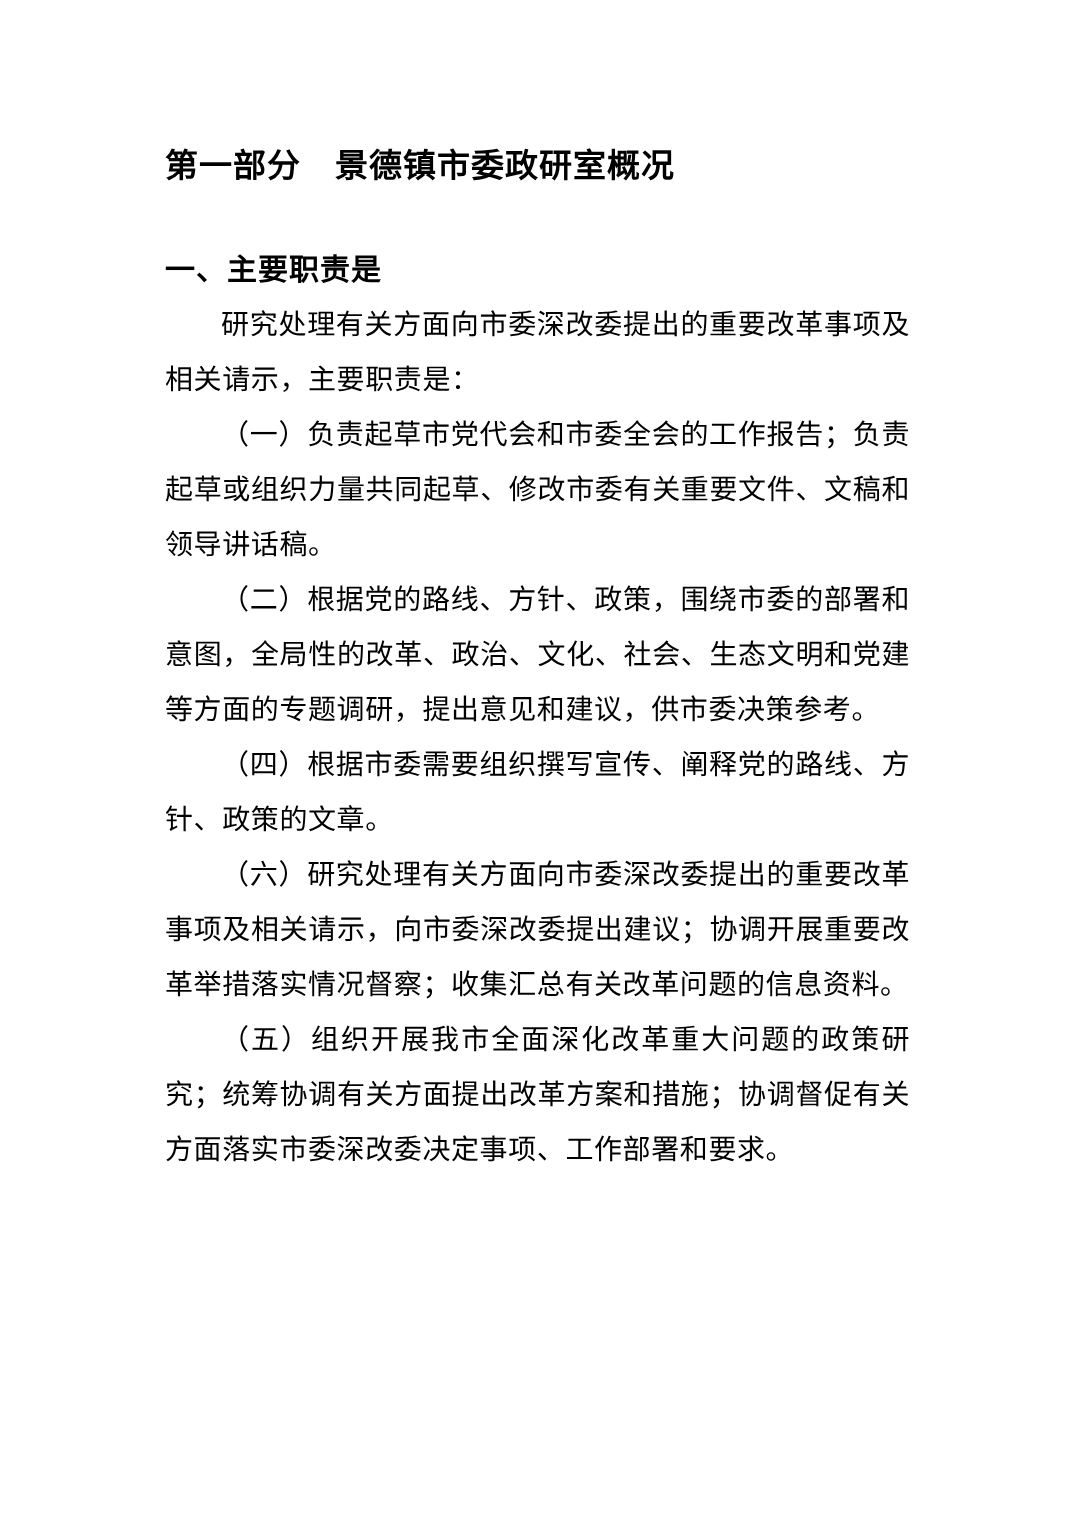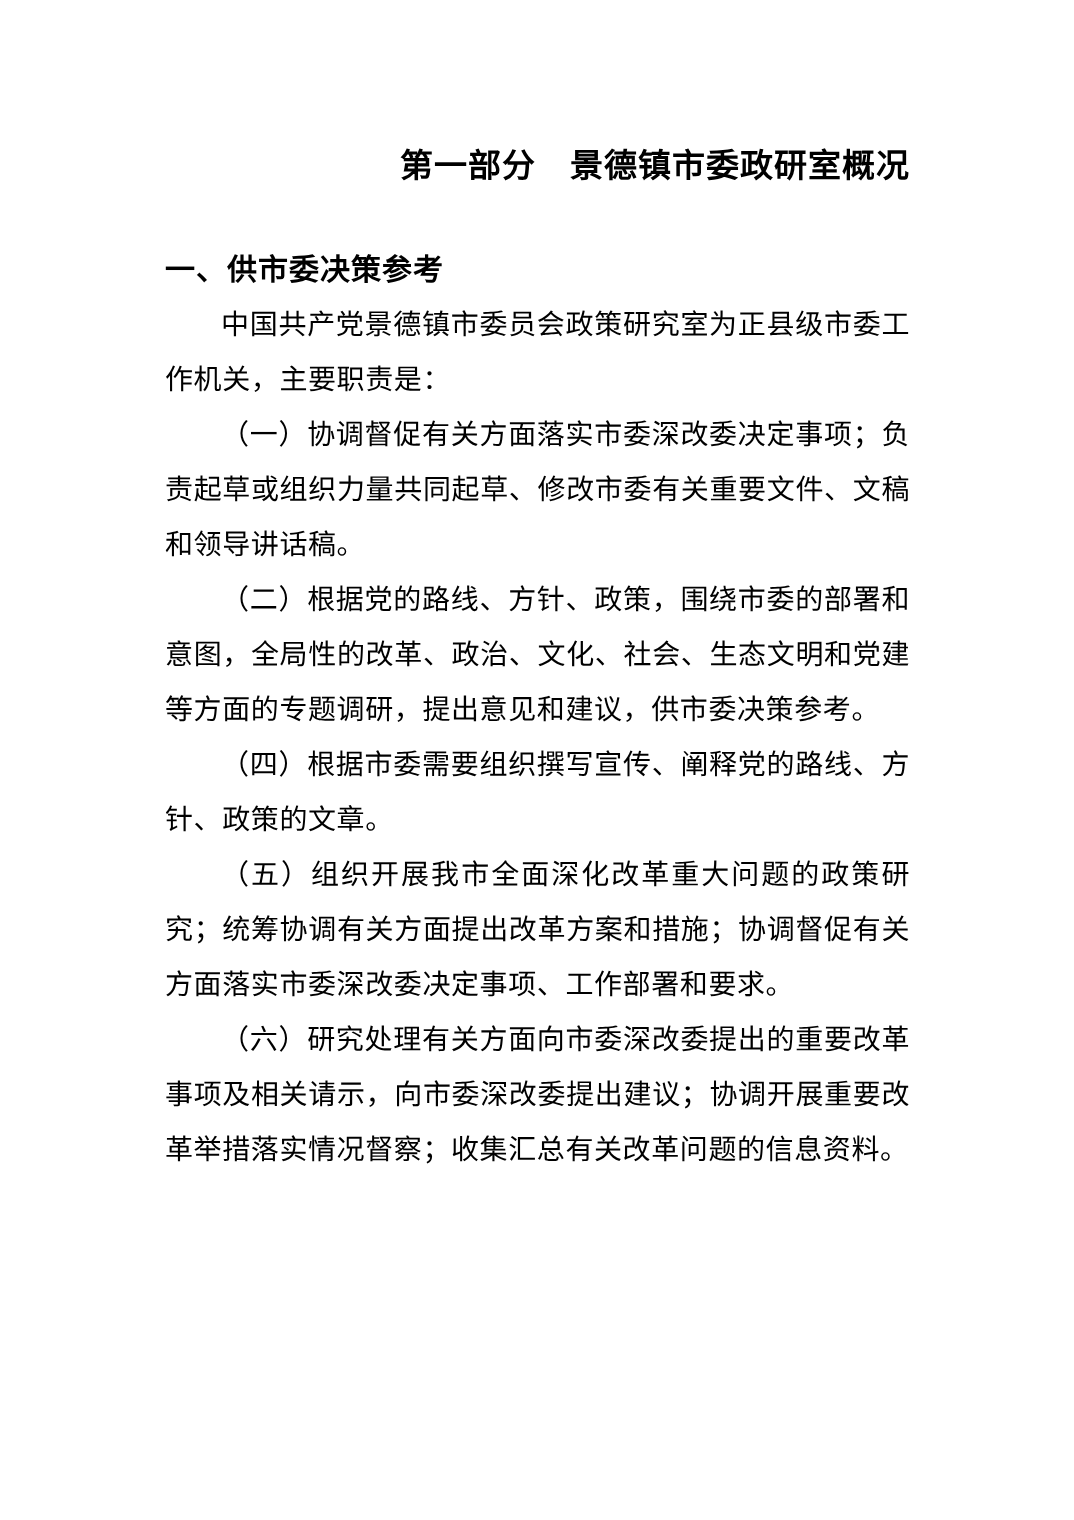--- a/index.html
+++ b/index.html
@@ -13,21 +13,21 @@
     height: 1520px;
     margin: 0 auto;
     background: #ffffff;
     box-sizing: border-box;
     padding: 142px 164px 0 165px;
     color: #000000;
     overflow: hidden;
   }
   .doc-title {
     margin: 0 0 52px 0;
-    text-align: right;
+    text-align: left;
     font-family: "Liberation Sans", "DejaVu Sans", sans-serif;
     font-weight: 700;
     font-size: 33px;
     line-height: 48px;
     letter-spacing: 1px;
     color: #000000;
   }
   .section-heading {
     margin: 0;
     font-family: "Liberation Sans", "DejaVu Sans", sans-serif;
@@ -47,23 +47,23 @@
     text-align: justify;
     color: #000000;
   }
 </style>
 </head>
 <body>
 
 <div class="page">
   <h1 class="doc-title">第一部分　景德镇市委政研室概况</h1>
 
-  <h2 class="section-heading">一、供市委决策参考</h2>
+  <h2 class="section-heading">一、主要职责是</h2>
 
   <div class="doc-body">
-    <p>中国共产党景德镇市委员会政策研究室为正县级市委工作机关，主要职责是：</p>
-    <p>（一）协调督促有关方面落实市委深改委决定事项；负责起草或组织力量共同起草、修改市委有关重要文件、文稿和领导讲话稿。</p>
+    <p>研究处理有关方面向市委深改委提出的重要改革事项及相关请示，主要职责是：</p>
+    <p>（一）负责起草市党代会和市委全会的工作报告；负责起草或组织力量共同起草、修改市委有关重要文件、文稿和领导讲话稿。</p>
     <p>（二）根据党的路线、方针、政策，围绕市委的部署和意图，全局性的改革、政治、文化、社会、生态文明和党建等方面的专题调研，提出意见和建议，供市委决策参考。</p>
     <p>（四）根据市委需要组织撰写宣传、阐释党的路线、方针、政策的文章。</p>
+    <p>（六）研究处理有关方面向市委深改委提出的重要改革事项及相关请示，向市委深改委提出建议；协调开展重要改革举措落实情况督察；收集汇总有关改革问题的信息资料。</p>
     <p>（五）组织开展我市全面深化改革重大问题的政策研究；统筹协调有关方面提出改革方案和措施；协调督促有关方面落实市委深改委决定事项、工作部署和要求。</p>
-    <p>（六）研究处理有关方面向市委深改委提出的重要改革事项及相关请示，向市委深改委提出建议；协调开展重要改革举措落实情况督察；收集汇总有关改革问题的信息资料。</p>
   </div>
 </div>
 
 </body></html>

